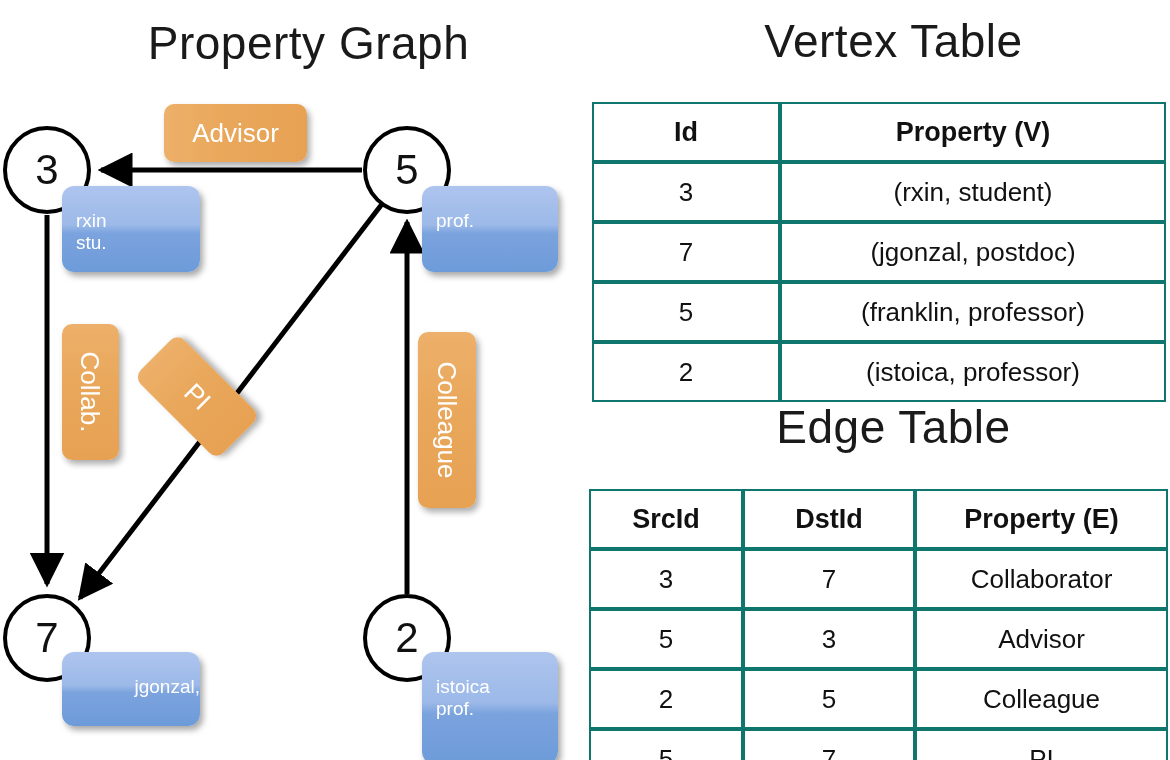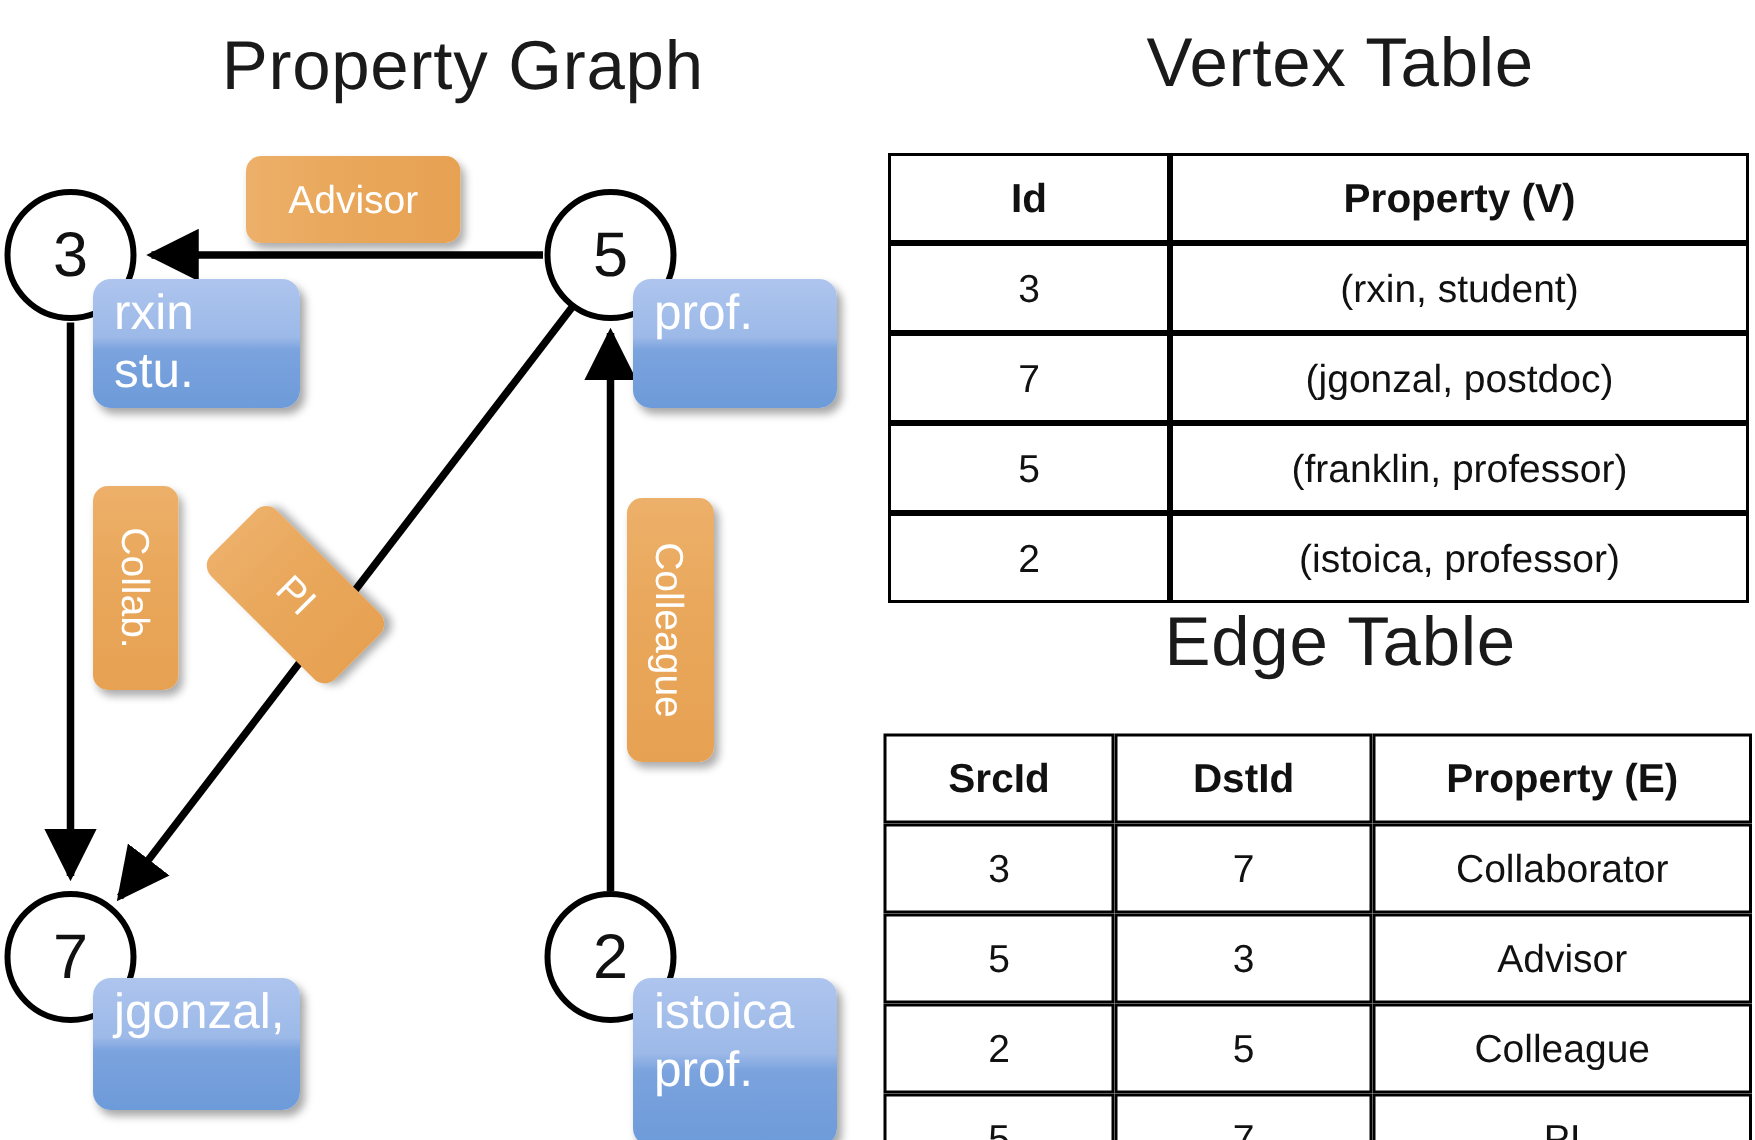--- a/index.html
+++ b/index.html
@@ -27,22 +27,22 @@
     position:absolute;width:88px;height:88px;border-radius:50%;
     background:#ffffff;border:4px solid #000;box-sizing:border-box;
     display:flex;align-items:center;justify-content:center;
     font-size:42px;line-height:1;color:#111;font-weight:400;
   }
 
   .prop-box{
     position:absolute;border-radius:12px;box-sizing:border-box;
     background:linear-gradient(to bottom,#aec5ee 0%,#9cb9e8 45%,#7ba3de 55%,#6d9bd9 100%);
     box-shadow:3px 4px 6px rgba(0,0,0,0.35);
-    color:#ffffff;font-size:33px;line-height:1.18;
-    padding:3px 0 0 14px;
+    color:#ffffff;font-size:19px;line-height:1.18;
+    padding:24px 0 0 14px;
   }
 
   .edge-label{
     position:absolute;border-radius:10px;box-sizing:border-box;
     background:linear-gradient(to right,#edb06a 0%,#e9a85c 40%,#e7a153 100%);
     box-shadow:3px 4px 6px rgba(0,0,0,0.33);
     color:#ffffff;display:flex;align-items:center;justify-content:center;
     font-size:26px;line-height:1;
   }
   .edge-label.vertical span{
@@ -51,21 +51,21 @@
   .edge-label.vertical{
     background:linear-gradient(to bottom,#edb06a 0%,#e9a85c 40%,#e7a153 100%);
   }
 
   
   table.grid{
     position:absolute;border-collapse:separate;border-spacing:0;
     table-layout:fixed;
   }
   table.grid td{
-    border:2px solid #000000;text-align:center;vertical-align:middle;
+    border:2px solid #0f766e;text-align:center;vertical-align:middle;
     font-size:26px;color:#111;background:#ffffff;height:54px;
     font-family:"Liberation Sans","DejaVu Sans",sans-serif;
   }
   table.grid td.hdr{font-weight:700;font-size:27px;}
   td.v-prop{background:#d4dff1;}
   td.e-prop{background:#f7dfc6;}
   td.sep{border-left:4px double #1a1a1a;margin-top:40px;}
 
   #vertex-table{left:592px;top:102px;width:574px;}
   #edge-table{left:589px;top:489px;width:579px;}
@@ -114,21 +114,21 @@
     <span>2</span>
   </div>
 
   <div class="prop-box" style="left:62px;top:186px;width:138px;height:86px;">
     <div>rxin</div>
     <div>stu.</div>
   </div>
   <div class="prop-box" style="left:422px;top:186px;width:136px;height:86px;">
     <div>prof.</div>
   </div>
-  <div class="prop-box" style="left:62px;top:652px;width:138px;height:88px;">
+  <div class="prop-box" style="left:62px;top:652px;width:138px;height:74px;text-align:right;">
     <div>jgonzal,</div>
   </div>
   <div class="prop-box" style="left:422px;top:652px;width:136px;height:112px;">
     <div>istoica</div>
     <div>prof.</div>
   </div>
 
   <div class="edge-label" style="left:164px;top:104px;width:143px;height:58px;">
     <span>Advisor</span>
   </div>

